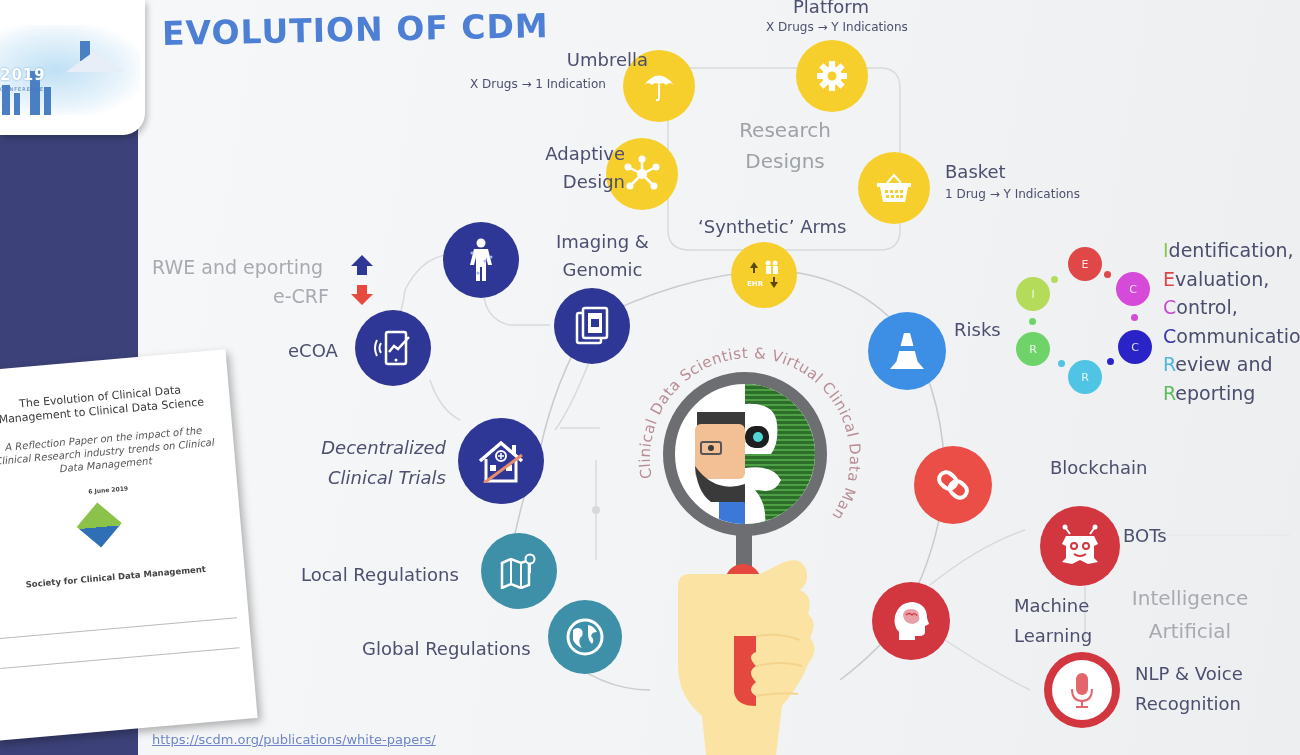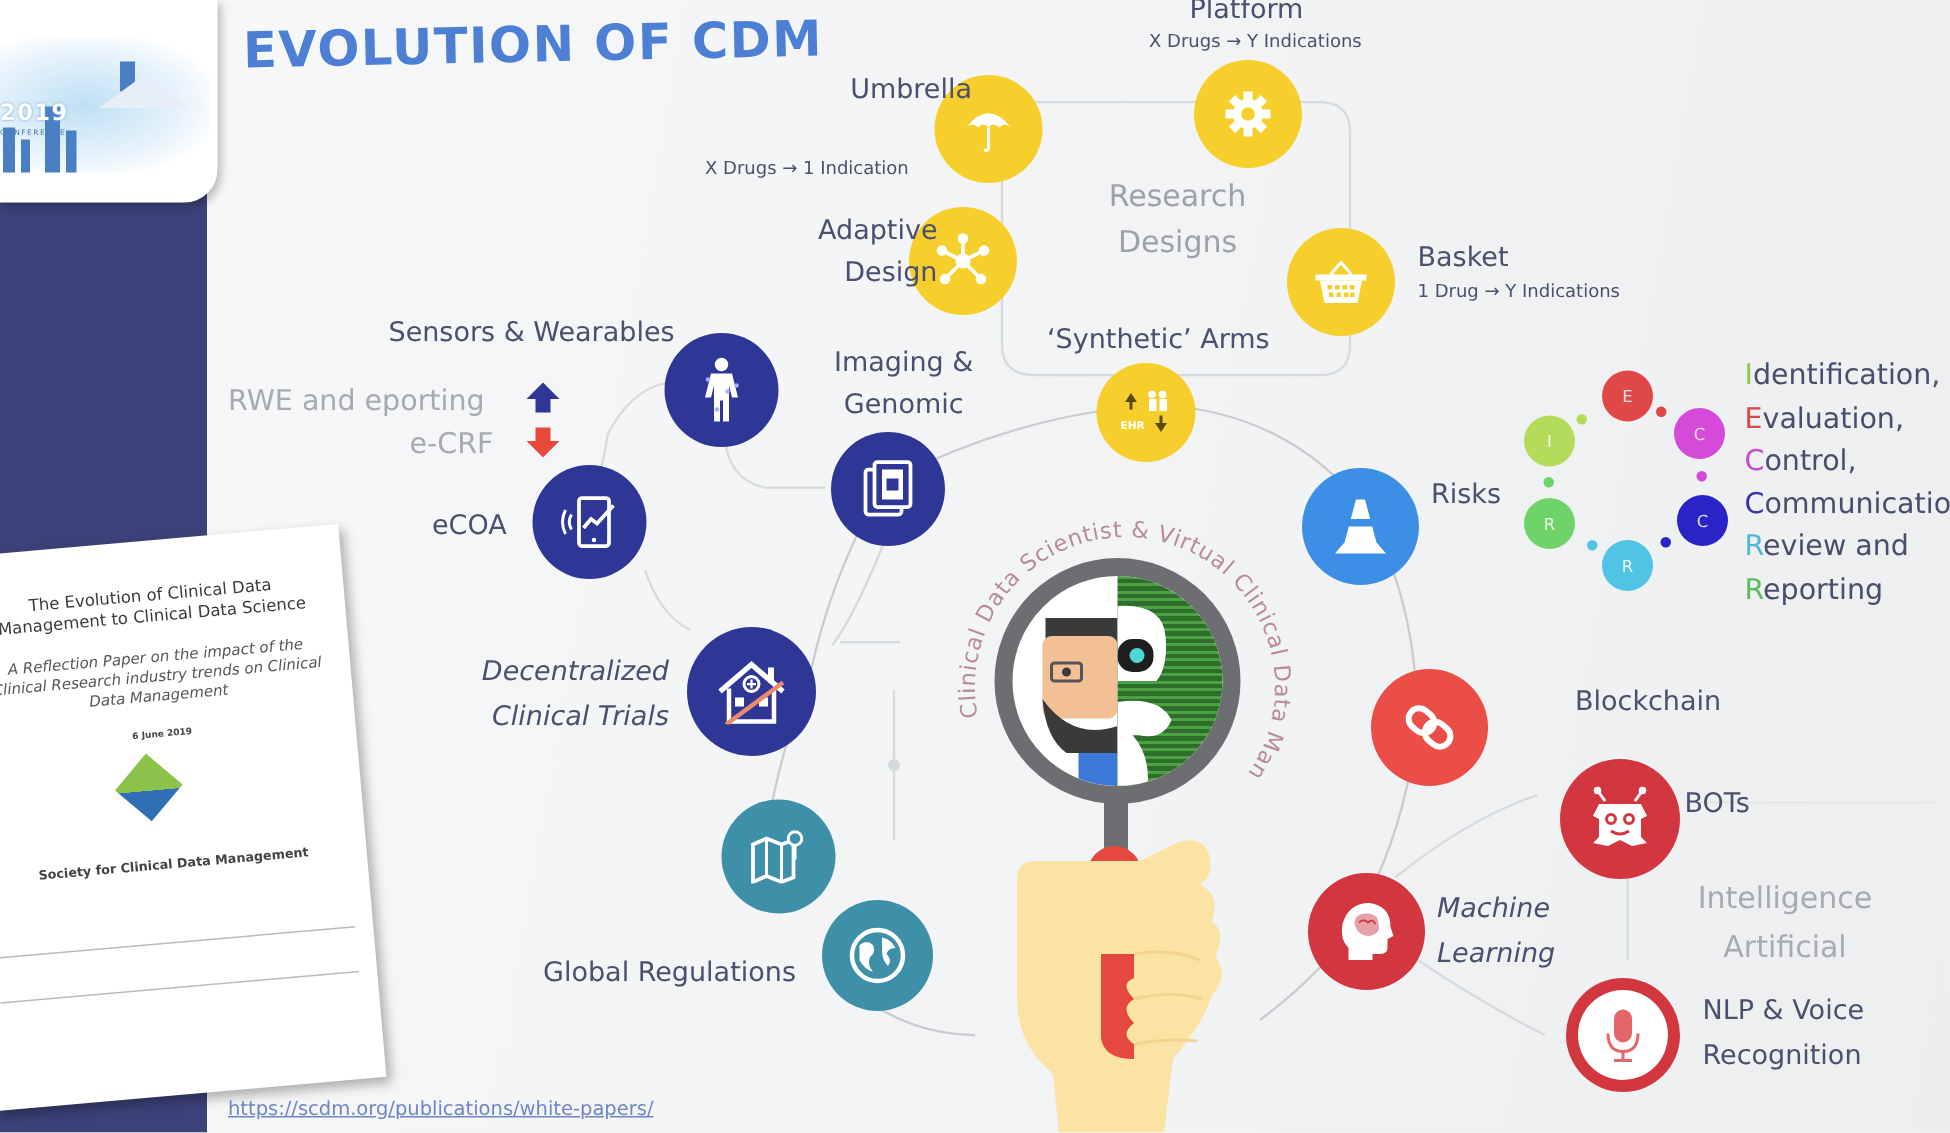--- a/index.html
+++ b/index.html
@@ -125,21 +125,21 @@
     <div>Designs</div>
   </div>
 
   <div class="node yellow" style="left:623px;top:50px;width:72px;height:72px;">
     <svg width="36" height="36" viewBox="0 0 36 36">
       <path d="M3 17 Q18 -2 33 17 Q29 13 25 17 Q21 13 18 17 Q15 13 11 17 Q7 13 3 17Z" fill="#fff"></path>
       <path d="M18 17 L18 30 Q18 33 15 32" stroke="#fff" stroke-width="2" fill="none"></path>
     </svg>
   </div>
   <div class="lbl r" style="left:530px;top:45px;width:118px;">Umbrella</div>
-  <div class="sub r" style="left:470px;top:77px;width:178px;margin-top:28px;">X Drugs → 1 Indication</div>
+  <div class="sub r" style="left:470px;top:77px;width:178px;">X Drugs → 1 Indication</div>
 
   <div class="node yellow" style="left:796px;top:40px;width:72px;height:72px;">
     <svg width="34" height="34" viewBox="0 0 34 34">
       <g fill="#fff">
         <circle cx="17" cy="17" r="10"></circle>
         <rect x="14" y="2" width="6" height="8"></rect>
           <rect x="14" y="24" width="6" height="8"></rect>
         <rect x="2" y="14" width="8" height="6"></rect>
           <rect x="24" y="14" width="8" height="6"></rect>
         <rect x="14" y="2" width="6" height="8" transform="rotate(45 17 17)"></rect>
@@ -203,21 +203,20 @@
       <path d="M10 4 L6 10 L9 10 L9 15 L11 15 L11 10 L14 10 Z" fill="#5a4a00"></path>
       <path d="M30 30 L26 24 L29 24 L29 19 L31 19 L31 24 L34 24 Z" fill="#5a4a00"></path>
       <circle cx="24" cy="5" r="2.5" fill="#fff"></circle>
         <circle cx="31" cy="5" r="2.5" fill="#fff"></circle>
       <rect x="22" y="8" width="5" height="8" fill="#fff"></rect>
         <rect x="29" y="8" width="5" height="8" fill="#fff"></rect>
       <text x="3" y="28" font-size="7" fill="#fff" font-family="DejaVu Sans, sans-serif" font-weight="bold">EHR</text>
     </svg>
   </div>
 
-  <div class="lbl" style="left:259px;top:207px;">Sensors &amp; Wearables</div>
   <div class="node navy" style="left:443px;top:222px;width:76px;height:76px;">
     <svg width="30" height="46" viewBox="0 0 30 46">
       <g fill="#fff">
           <circle cx="15" cy="6" r="4.5"></circle>
           <path d="M8 12 L22 12 L26 28 L22 28 L20 20 L20 44 L16 44 L16 30 L14 30 L14 44 L10 44 L10 20 L8 28 L4 28 Z"></path>
         </g>
       <g fill="#9fb3ff">
           <circle cx="6" cy="16" r="1.5"></circle>
           <circle cx="25" cy="20" r="1.5"></circle>
           <circle cx="12" cy="36" r="1.5"></circle>
@@ -271,20 +270,21 @@
       <path d="M10 20 L10 42 L40 42 L40 20" stroke="#fff" stroke-width="3" fill="none"></path>
       <rect x="36" y="6" width="4" height="10" fill="#fff"></rect>
       <circle cx="25" cy="17" r="5" fill="none" stroke="#fff" stroke-width="2"></circle>
       <path d="M25 14 L25 20 M22 17 L28 17" stroke="#fff" stroke-width="1.5"></path>
       <rect x="14" y="26" width="6" height="6" fill="#fff"></rect>
         <rect x="30" y="26" width="6" height="6" fill="#fff"></rect>
       <line x1="8" y1="44" x2="46" y2="16" stroke="#e98a6a" stroke-width="3"></line>
     </svg>
   </div>
 
+  <div class="lbl" style="left:301px;top:560px;">Local Regulations</div>
   <div class="node teal" style="left:481px;top:533px;width:76px;height:76px;">
     <svg width="40" height="36" viewBox="0 0 40 36">
       <path d="M3 10 L12 6 L22 10 L30 7 L30 32 L22 35 L12 31 L3 35 Z" fill="none" stroke="#fff" stroke-width="2.5"></path>
       <line x1="12" y1="6" x2="12" y2="31" stroke="#fff" stroke-width="2"></line>
         <line x1="22" y1="10" x2="22" y2="35" stroke="#fff" stroke-width="2"></line>
       <circle cx="31" cy="6" r="4.5" fill="#3e8fa8" stroke="#fff" stroke-width="2"></circle>
       <path d="M31 11 L31 20" stroke="#fff" stroke-width="2"></path>
     </svg>
   </div>
 
@@ -397,21 +397,21 @@
     <div>Artificial</div>
   </div>
 
   <div class="node darkred" style="left:872px;top:582px;width:78px;height:78px;">
     <svg width="40" height="42" viewBox="0 0 40 42">
       <path d="M8 40 L8 32 Q2 26 4 16 Q8 2 22 2 Q36 4 36 18 L38 24 L34 26 L34 32 Q34 36 28 36 L24 36 L24 40 Z" fill="#fff"></path>
       <path d="M12 16 Q12 9 20 9 Q28 9 28 16 Q30 22 22 24 Q14 24 12 16Z" fill="#e8a0a8"></path>
       <path d="M15 15 Q18 12 21 15 Q24 12 26 16" stroke="#d2363f" stroke-width="1.2" fill="none"></path>
     </svg>
   </div>
-  <div class="lbl" style="left:958px;top:591px;line-height:30px;font-style:italic;">
+  <div class="lbl" style="left:1014px;top:591px;line-height:30px;">
     <div>Machine</div>
     <div>Learning</div>
   </div>
 
   <div class="node darkred" style="left:1044px;top:652px;width:76px;height:76px;">
     <div style="width:60px;height:60px;border-radius:50%;background:#fff;display:flex;align-items:center;justify-content:center;">
       <svg width="28" height="38" viewBox="0 0 28 38">
         <rect x="8" y="2" width="12" height="22" rx="6" fill="#e5666a"></rect>
         <path d="M4 18 Q4 30 14 30 Q24 30 24 18" stroke="#e5666a" stroke-width="2" fill="none"></path>
         <line x1="14" y1="30" x2="14" y2="36" stroke="#e5666a" stroke-width="2"></line>

